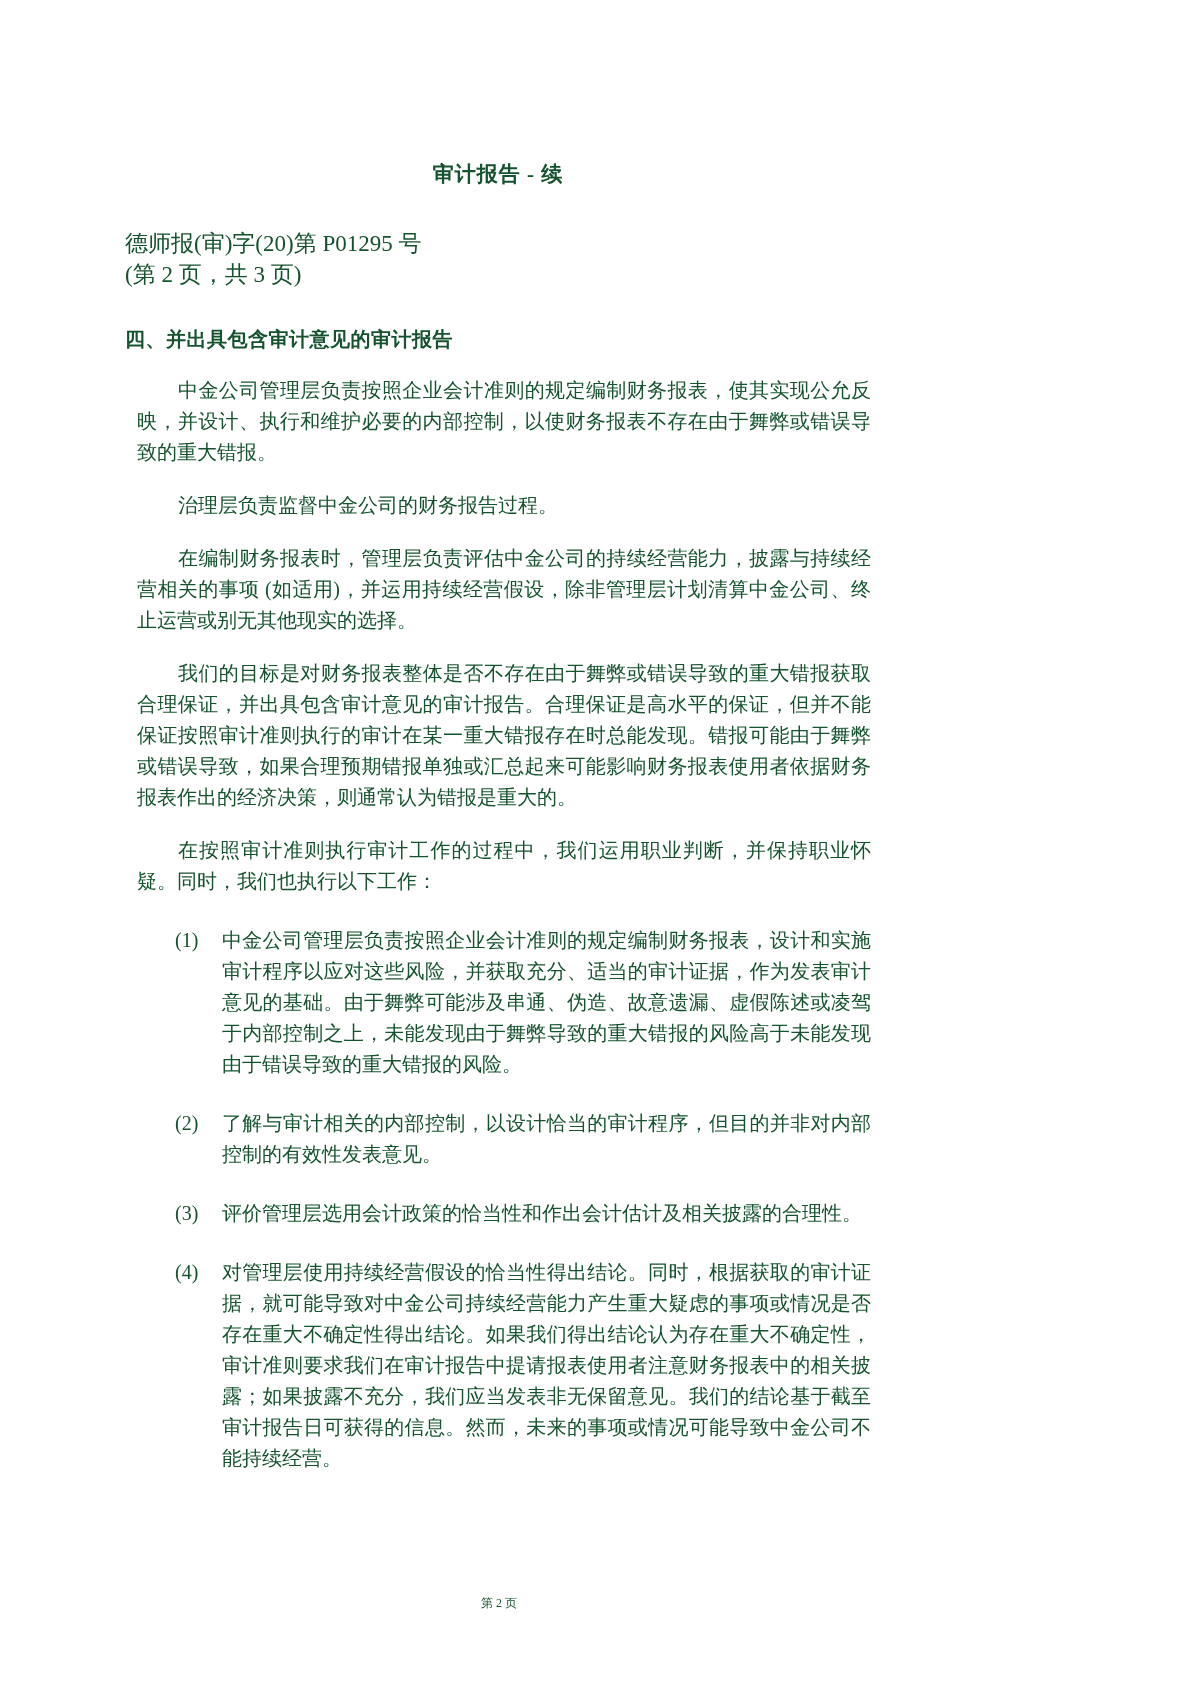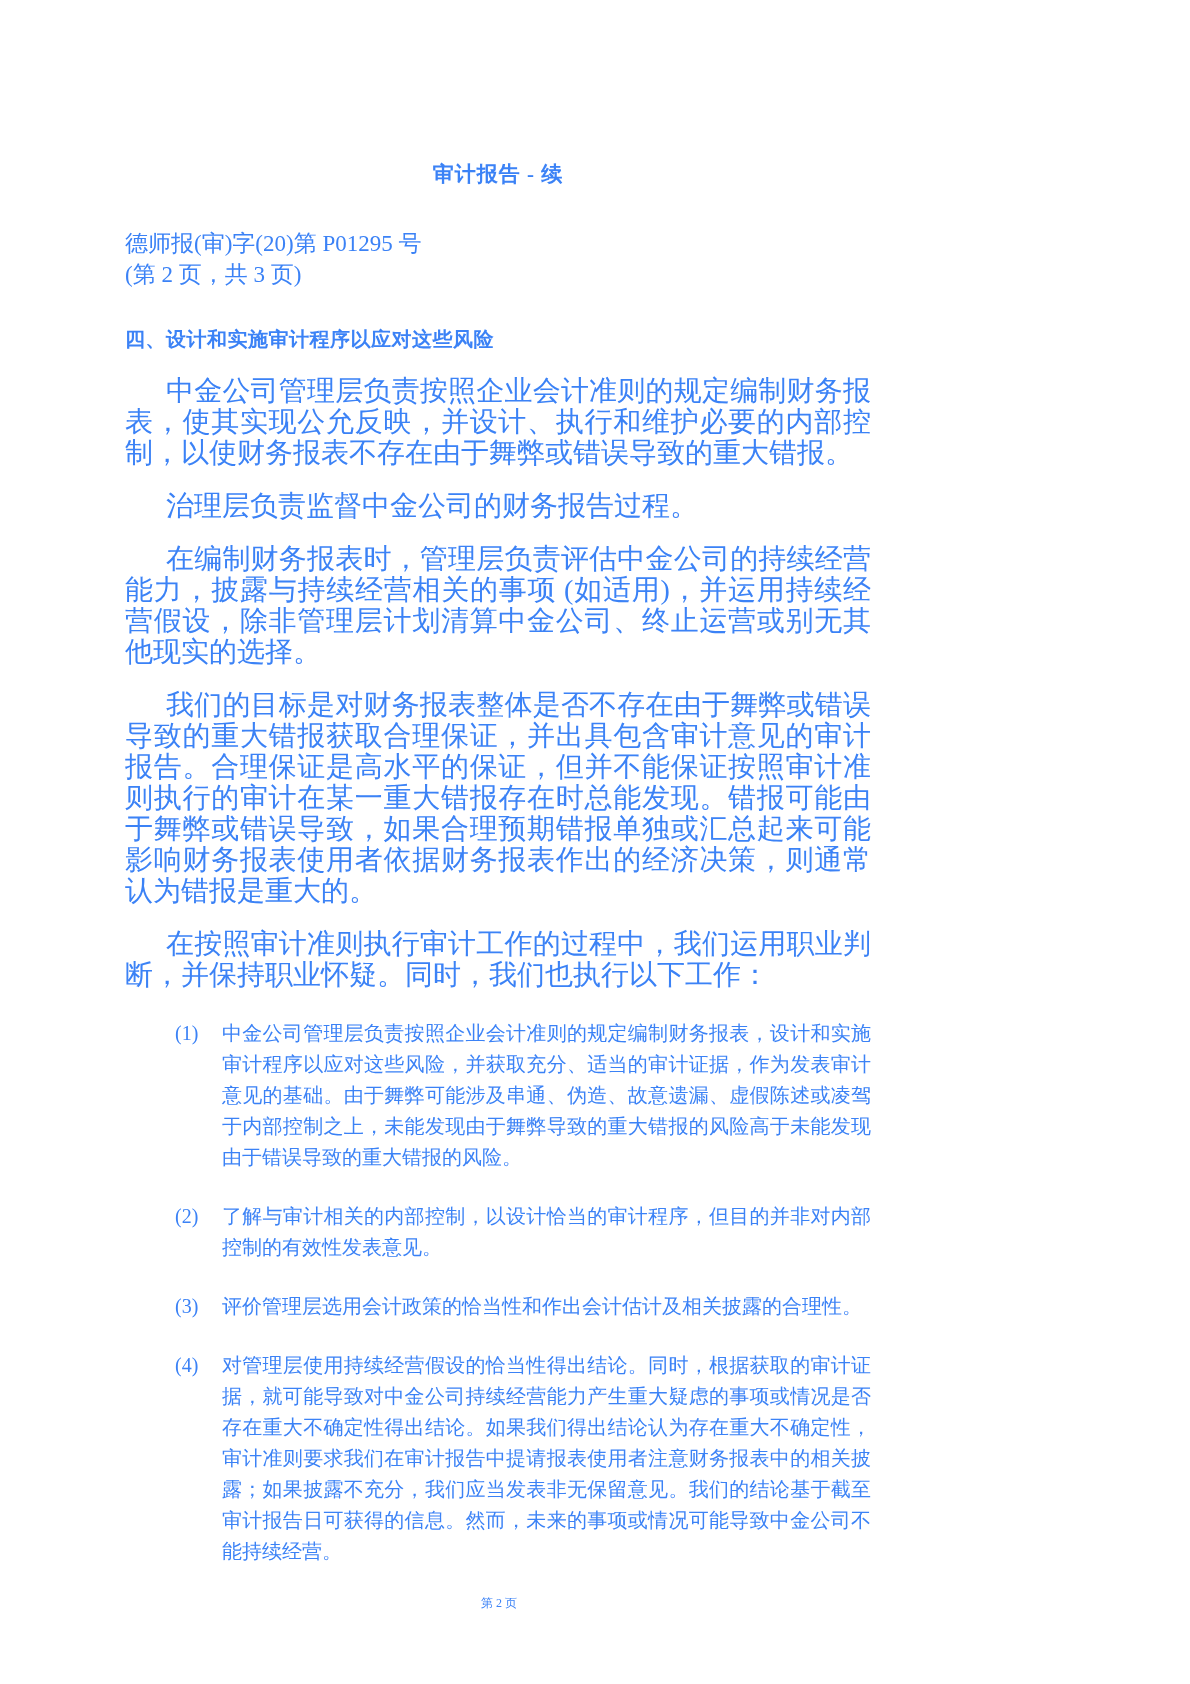--- a/index.html
+++ b/index.html
@@ -6,21 +6,21 @@
     margin: 0;
     padding: 0;
     background: #ffffff;
   }
   .page {
     position: relative;
     width: 998px;
     height: 1684px;
     background: #ffffff;
     font-family: "Liberation Serif", "DejaVu Serif", serif;
-    color: #3b82f6;
+    color: #14532d;
     overflow: hidden;
   }
   .content {
     position: absolute;
     left: 125px;
     right: 127px;
     top: 0;
   }
   .doc-title {
     margin-top: 160px;
@@ -35,22 +35,22 @@
     font-size: 23px;
     line-height: 31px;
   }
   .section-heading {
     margin-top: 36px;
     font-size: 20px;
     font-weight: bold;
     letter-spacing: 0.5px;
   }
   .para {
-    margin: 22px 0 0 0;
-    font-size: 28px;
+    margin: 22px 0 0 12px;
+    font-size: 20px;
     line-height: 31px;
     text-align: justify;
     text-indent: 41px;
   }
   .list {
     margin-top: 4px;
   }
   .list-item {
     display: flex;
     margin-top: 28px;
@@ -81,21 +81,21 @@
   <div class="content">
 
     <div class="doc-title">审计报告 - 续</div>
 
     <div class="ref-block">
       <div>德师报(审)字(20)第 P01295 号</div>
       <div>(第 2 页，共 3 页)</div>
     </div>
 
     <div class="section">
-      <div class="section-heading">四、设计和实施审计程序以应对这些风险</div>
+      <div class="section-heading">四、并出具包含审计意见的审计报告</div>
       <p class="para">中金公司管理层负责按照企业会计准则的规定编制财务报表，使其实现公允反映，并设计、执行和维护必要的内部控制，以使财务报表不存在由于舞弊或错误导致的重大错报。</p>
       <p class="para">治理层负责监督中金公司的财务报告过程。</p>
       <p class="para">在编制财务报表时，管理层负责评估中金公司的持续经营能力，披露与持续经营相关的事项 (如适用)，并运用持续经营假设，除非管理层计划清算中金公司、终止运营或别无其他现实的选择。</p>
     </div>
 
     <div class="section">
       <p class="para">我们的目标是对财务报表整体是否不存在由于舞弊或错误导致的重大错报获取合理保证，并出具包含审计意见的审计报告。合理保证是高水平的保证，但并不能保证按照审计准则执行的审计在某一重大错报存在时总能发现。错报可能由于舞弊或错误导致，如果合理预期错报单独或汇总起来可能影响财务报表使用者依据财务报表作出的经济决策，则通常认为错报是重大的。</p>
       <p class="para">在按照审计准则执行审计工作的过程中，我们运用职业判断，并保持职业怀疑。同时，我们也执行以下工作：</p>
 
       <div class="list">

